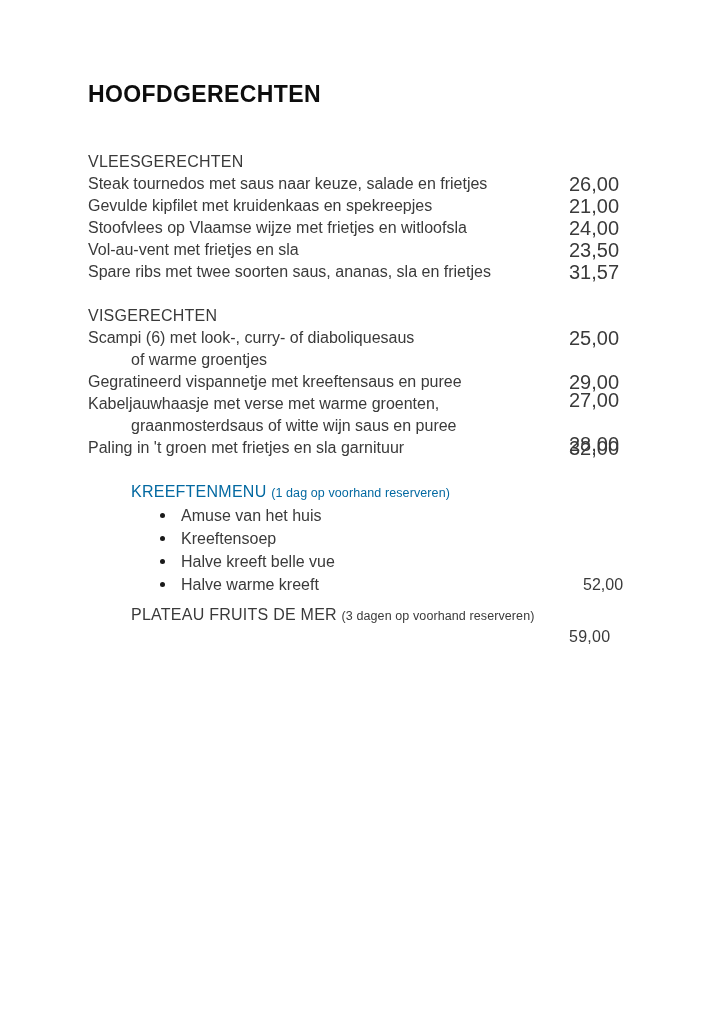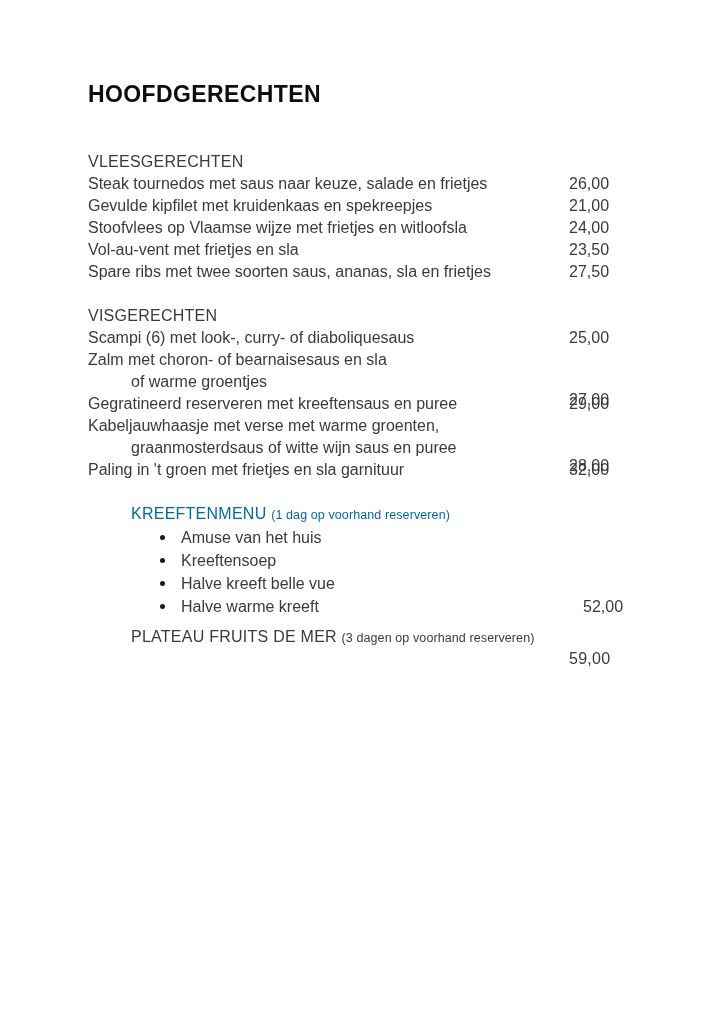--- a/index.html
+++ b/index.html
@@ -68,21 +68,21 @@
 
   .item-cont {
     display: block;
     padding-left: 43px;
   }
 
   .item-price {
     position: absolute;
     left: 481px;
     top: 0;
-    font-size: 16px;
+    font-size: 20px;
     line-height: 22px;
     white-space: nowrap;
     color: #3a3a3a;
   }
 
   .item-price.on-second {
     top: 40px;
     text-align: center;
   }
 
@@ -176,40 +176,39 @@
       <div class="item-row">
         <span class="item-name">Stoofvlees op Vlaamse wijze met frietjes en witloofsla</span>
         <span class="item-price">24,00</span>
       </div>
       <div class="item-row">
         <span class="item-name">Vol-au-vent met frietjes en sla</span>
         <span class="item-price">23,50</span>
       </div>
       <div class="item-row">
         <span class="item-name">Spare ribs met twee soorten saus, ananas, sla en frietjes</span>
-        <span class="item-price">27,50</span>
+        <span class="item-price">31,57</span>
       </div>
     </div>
 
     <div class="section">
       <div class="section-heading">VISGERECHTEN</div>
 
       <div class="item-row">
         <span class="item-name">Scampi (6) met look-, curry- of diaboliquesaus</span>
         <span class="item-price">25,00</span>
       </div>
 
       <div class="item-row">
-        <span class="item-name">Zalm met choron- of bearnaisesaus en sla</span>
         <span class="item-cont">of warme groentjes</span>
         <span class="item-price on-second">27,00</span>
       </div>
 
       <div class="item-row">
-        <span class="item-name">Gegratineerd reserveren met kreeftensaus en puree</span>
+        <span class="item-name">Gegratineerd vispannetje met kreeftensaus en puree</span>
         <span class="item-price">29,00</span>
       </div>
 
       <div class="item-row">
         <span class="item-name">Kabeljauwhaasje met verse met warme groenten,</span>
         <span class="item-cont">graanmosterdsaus of witte wijn saus en puree</span>
         <span class="item-price on-second">28,00</span>
       </div>
 
       <div class="item-row">

